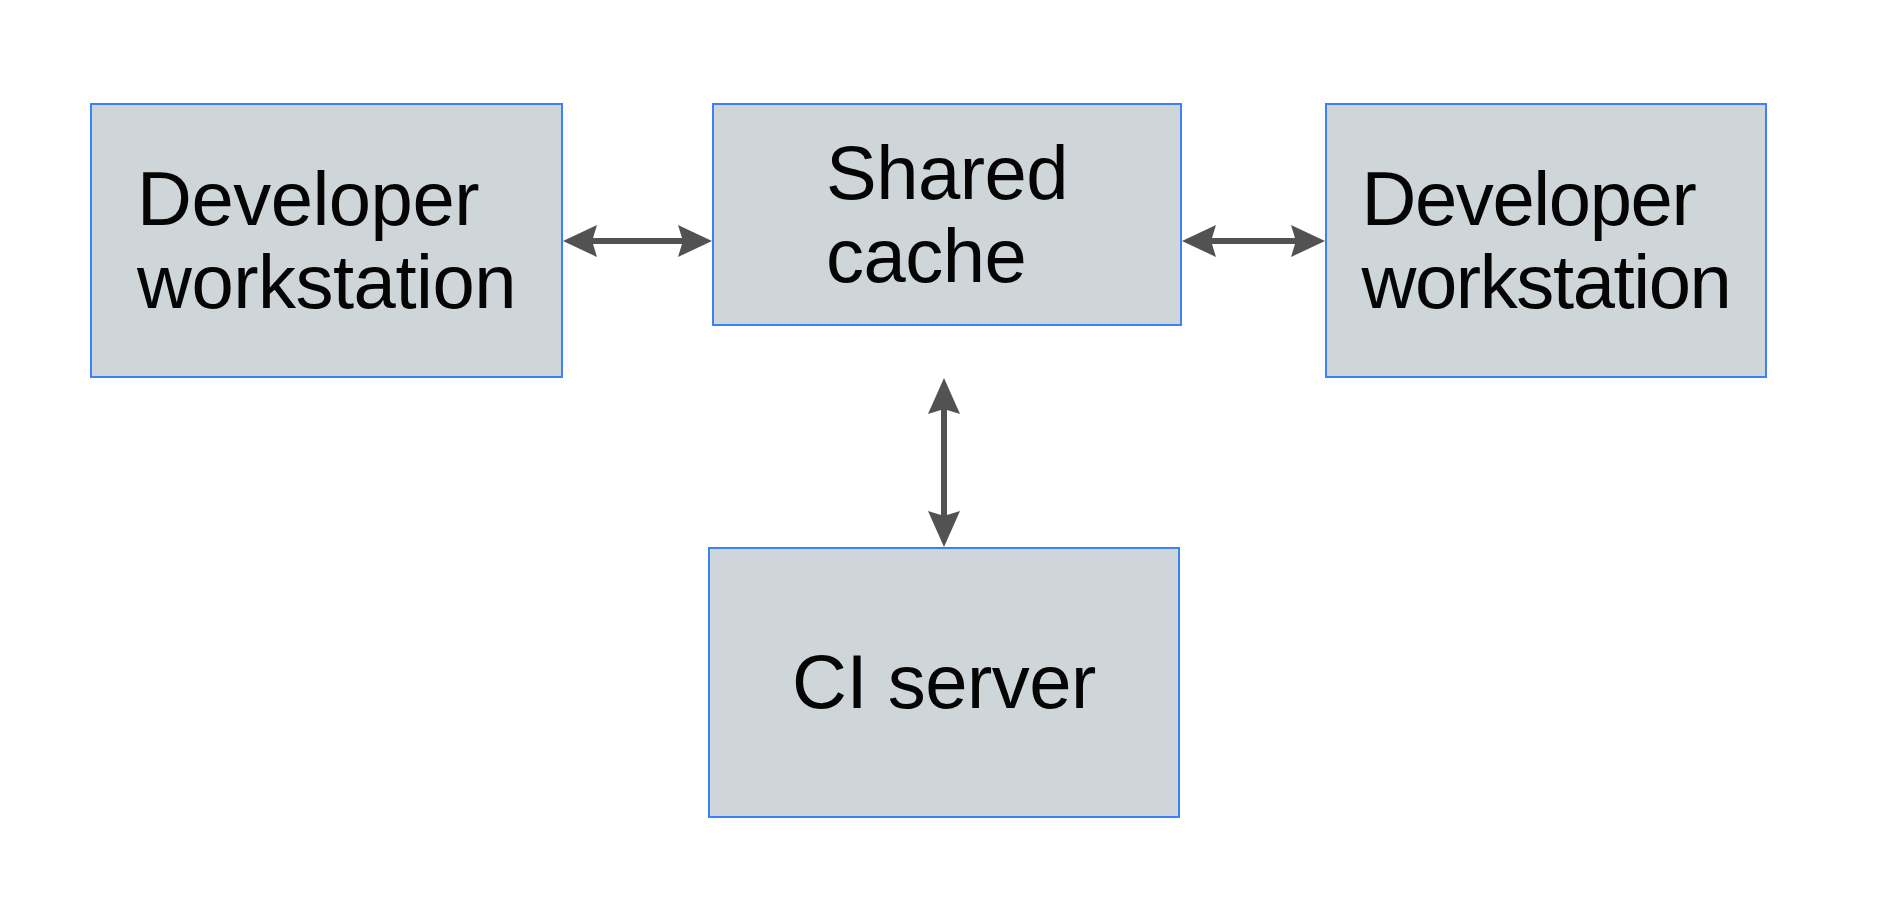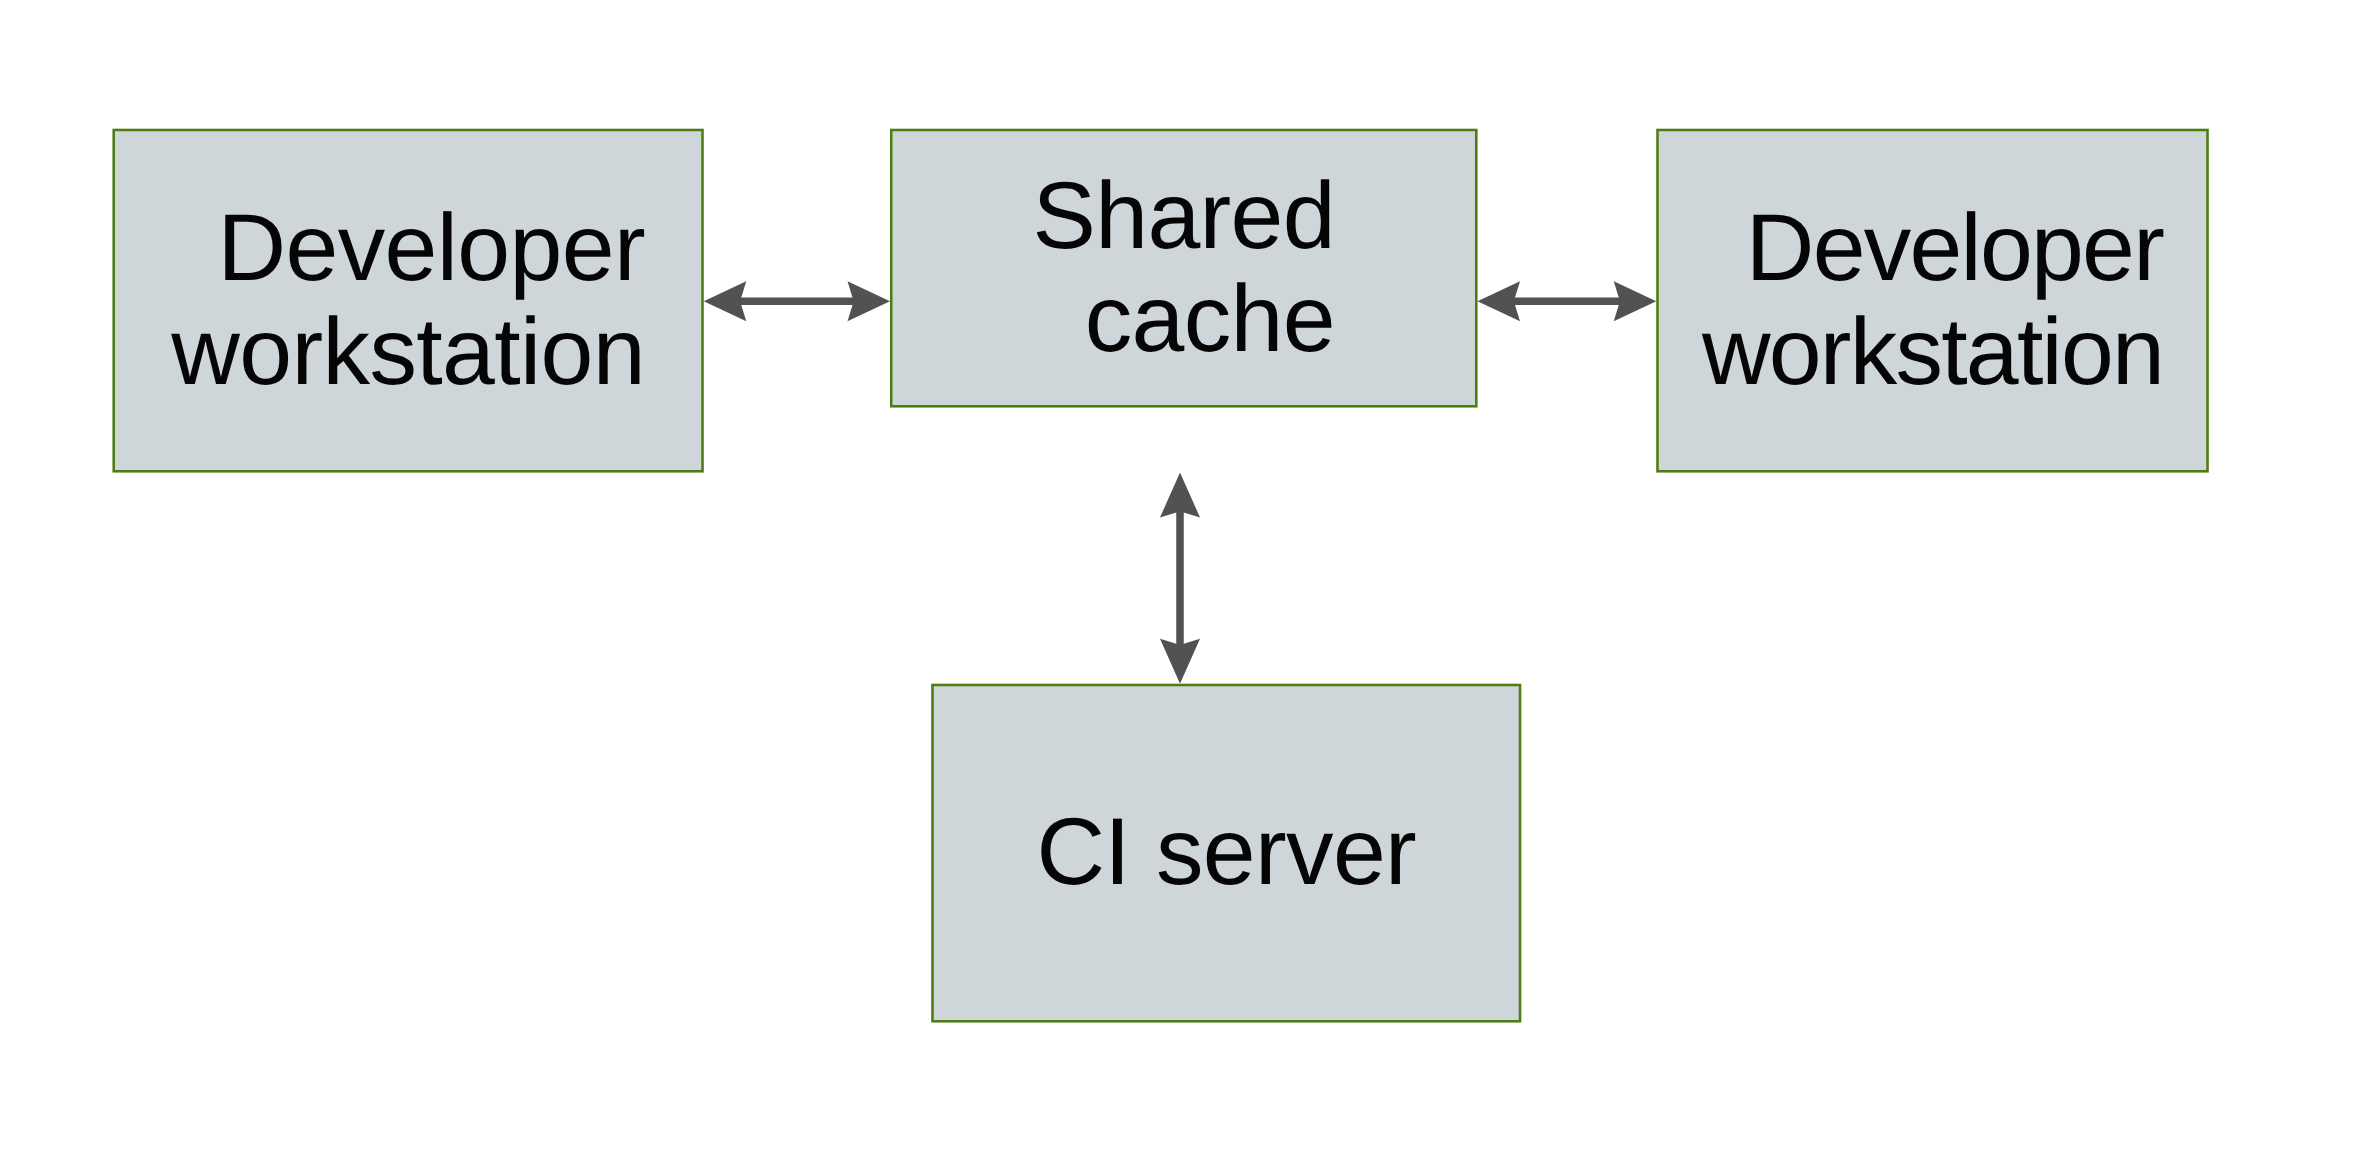--- a/index.html
+++ b/index.html
@@ -15,25 +15,25 @@
     position: relative;
     width: 1900px;
     height: 922px;
     background: #ffffff;
     overflow: hidden;
   }
   .node {
     position: absolute;
     box-sizing: border-box;
     background: #ced6da;
-    border: 2px solid #4d7c0f;
+    border: 2px solid #3b82f6;
     display: flex;
     align-items: center;
     justify-content: center;
-    text-align: right;
+    text-align: left;
   }
   .node-label {
     font-family: "Liberation Sans", sans-serif;
     font-size: 76px;
     line-height: 1.08;
     font-weight: 400;
     color: #050505;
     letter-spacing: -0.5px;
     white-space: pre-line;
     padding: 0 4px;
@@ -87,17 +87,17 @@
   <div class="node" style="left:712px; top:103px; width:470px; height:223px;">
     <span class="node-label">Shared
 cache</span>
   </div>
 
   <div class="node" style="left:1325px; top:103px; width:442px; height:275px;">
     <span class="node-label tight">Developer
 workstation</span>
   </div>
 
-  <div class="node" style="left:708px; top:547px; width:472px; height:271px;margin-left:37px;">
+  <div class="node" style="left:708px; top:547px; width:472px; height:271px;">
     <span class="node-label">CI server</span>
   </div>
 
 </div>
 
 </body></html>

